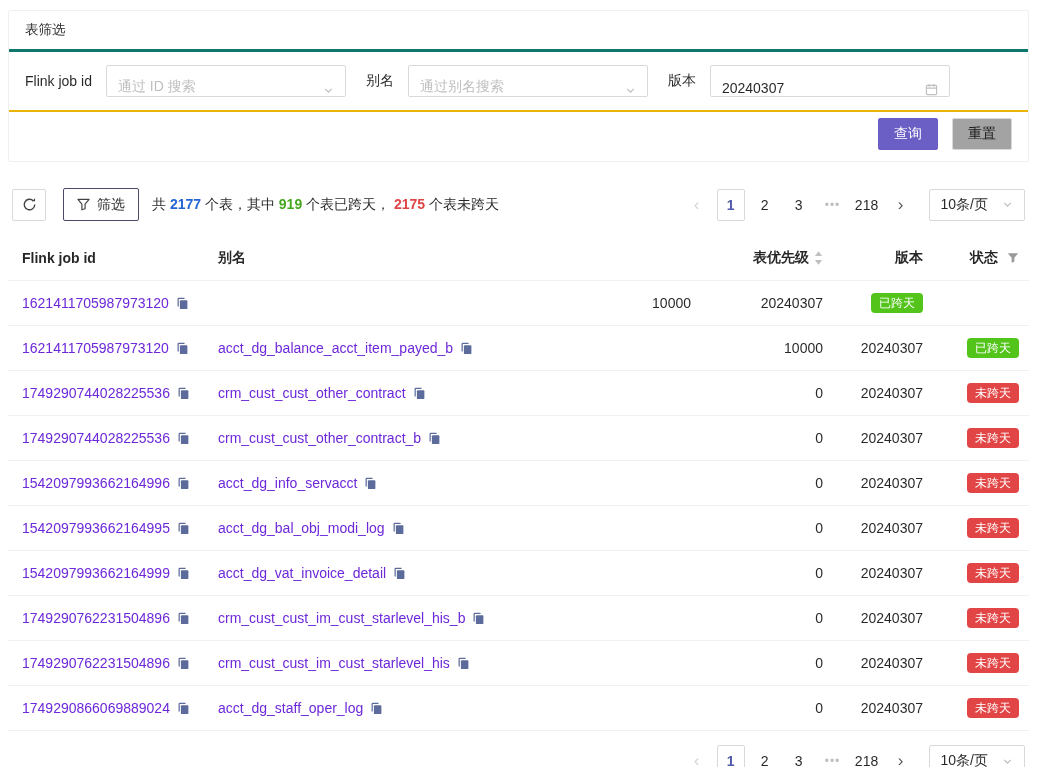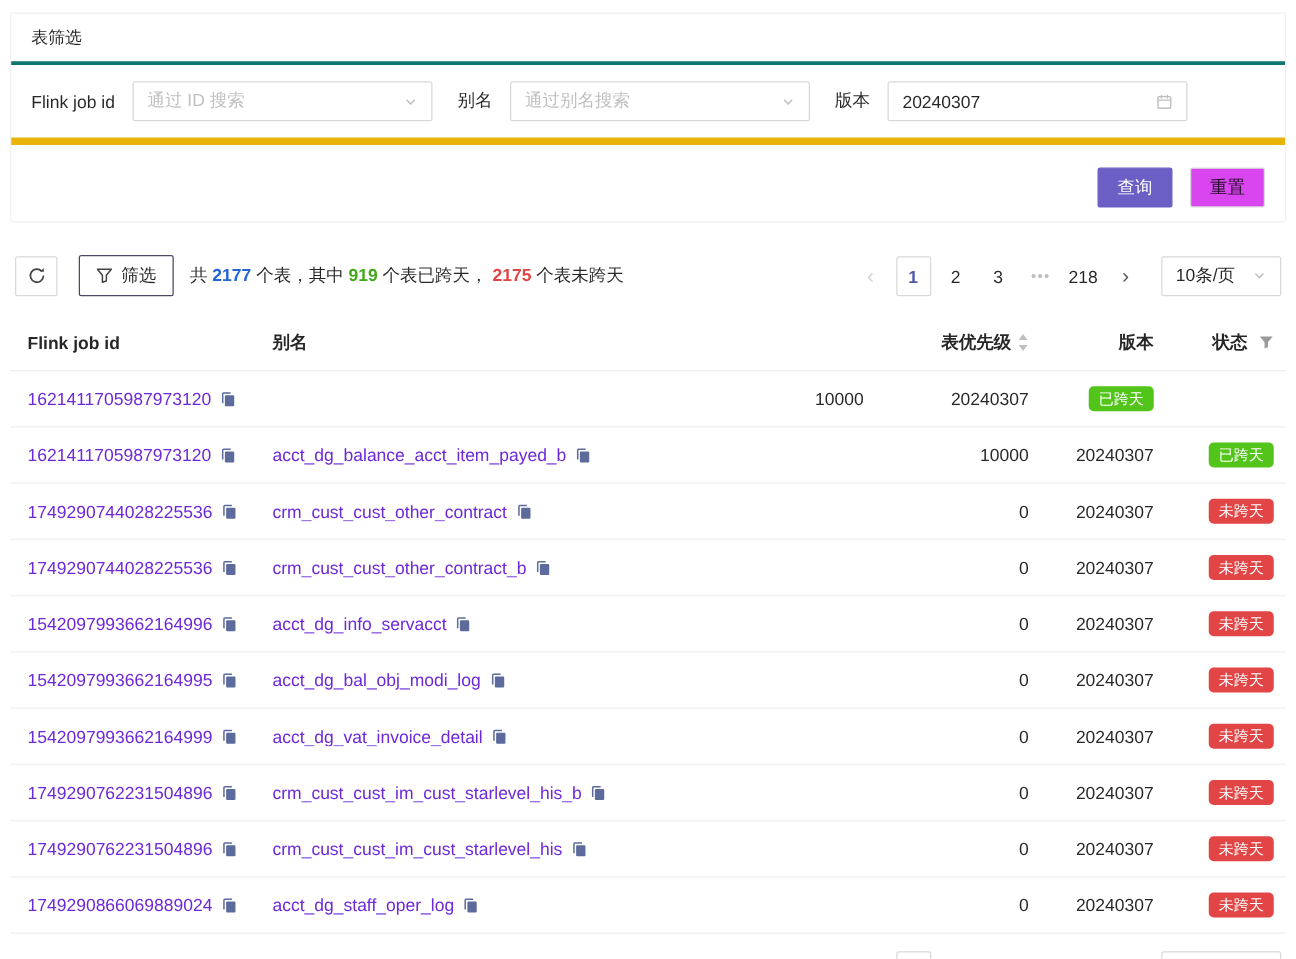--- a/index.html
+++ b/index.html
@@ -14,30 +14,30 @@
 
   
   .filter-card { border: 1px solid #f0f0f0; border-radius: 2px; background: #fff; }
   .card-header { padding: 10px 16px; border-bottom: 3px solid #0f766e; font-size: 13.5px; }
   .filter-row { display: flex; align-items: center; padding: 13px 16px; }
   .field { display: flex; align-items: center; }
   .field + .field { margin-left: 20px; }
   .field-label { margin-right: 14px; white-space: nowrap; }
   .control {
     width: 240px; height: 32px; border: 1px solid #d9d9d9; border-radius: 2px;
-    display: flex; align-items: center; justify-content: space-between;
+    display: flex; align-items: flex-end; justify-content: space-between;
     padding: 0 11px; background: #fff; cursor: pointer; gap: 8px;
   }
   .control .placeholder { color: #bfbfbf; overflow: hidden; white-space: nowrap; }
   .control .value { color: rgba(0,0,0,.85); }
   .control .suffix-icon { color: #bfbfbf; display: inline-flex; flex: none; margin-left: 8px; }
-  .actions-row { border-top: 6px solid #eab308; padding: 18px 16px 11px; display: flex; justify-content: flex-end; align-items: center; }
+  .actions-row { border-top: 2px solid #eab308; padding: 6px 16px 11px; display: flex; justify-content: flex-end; align-items: center; }
   .btn {
     height: 32px; padding: 0 15px; font-size: 14px; border-radius: 2px;
-    border: 1px solid #d9d9d9; background: #d946ef; color: rgba(0,0,0,.85);
+    border: 1px solid #d9d9d9; background: #a3a3a3; color: rgba(0,0,0,.85);
     cursor: pointer; font-family: inherit;
   }
   .btn.primary { background: #6b5fc5; border-color: #6b5fc5; color: #fff; }
   .btn + .btn { margin-left: 14px; }
 
   
   .toolbar { margin-top: 26px; display: flex; align-items: center; padding: 0 4px; }
   .icon-btn {
     width: 34px; height: 32px; border: 1px solid #d9d9d9; border-radius: 2px;
     background: #fff; color: #434343; display: inline-flex; align-items: center;

